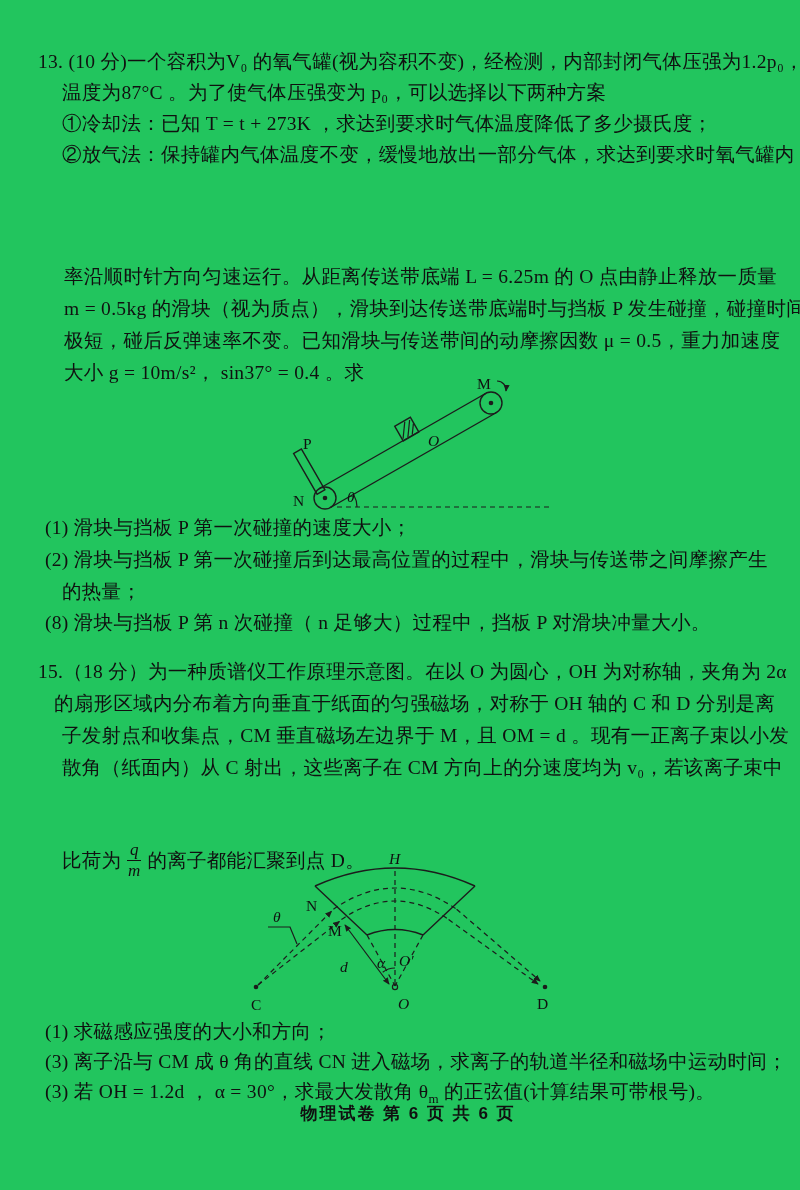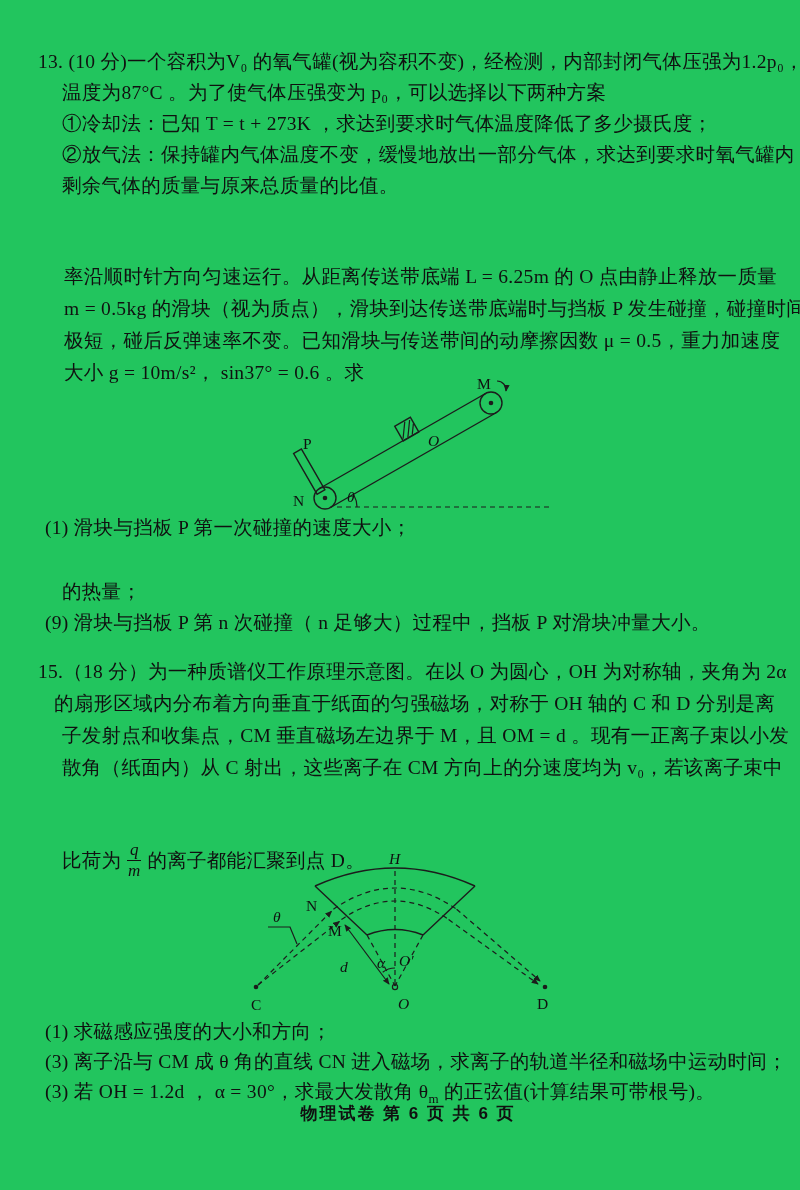--- a/index.html
+++ b/index.html
@@ -37,26 +37,25 @@
 </style>
 </head>
 <body>
 
 <div class="page">
 
   <div class="line" style="top:50px;left:38px">13. (10 分)一个容积为V₀ 的氧气罐(视为容积不变)，经检测，内部封闭气体压强为1.2p₀，</div>
   <div class="line" style="top:81px;left:62px">温度为87°C 。为了使气体压强变为 p₀，可以选择以下两种方案</div>
   <div class="line" style="top:112px;left:62px">①冷却法：已知 T = t + 273K ，求达到要求时气体温度降低了多少摄氏度；</div>
   <div class="line" style="top:143px;left:62px">②放气法：保持罐内气体温度不变，缓慢地放出一部分气体，求达到要求时氧气罐内</div>
-  <div class="line" style="top:174px;left:62px">剩余气体的质量与原来总质量的比值。</div>
 
   <div class="line" style="top:265px;left:64px">率沿顺时针方向匀速运行。从距离传送带底端 L = 6.25m 的 O 点由静止释放一质量</div>
   <div class="line" style="top:297px;left:64px">m = 0.5kg 的滑块（视为质点），滑块到达传送带底端时与挡板 P 发生碰撞，碰撞时间</div>
   <div class="line" style="top:329px;left:64px">极短，碰后反弹速率不变。已知滑块与传送带间的动摩擦因数 μ = 0.5，重力加速度</div>
-  <div class="line" style="top:361px;left:64px">大小 g = 10m/s²， sin37° = 0.6 。求</div>
+  <div class="line" style="top:361px;left:64px">大小 g = 10m/s²， sin37° = 0.4 。求</div>
 
   <svg style="left:285px;top:376px" width="270" height="135" viewBox="0 0 270 135">
     <defs>
       <marker id="ah1" markerWidth="9" markerHeight="8" refX="6.2" refY="3" orient="auto-start-reverse" markerUnits="userSpaceOnUse">
         <path d="M0,0 L7,3 L0,6 Z" fill="#1c1c1c"></path>
       </marker>
     </defs>
 
     <line class="thin dash" x1="52" y1="131" x2="265" y2="131"></line>
 
@@ -88,22 +87,23 @@
     <path class="thin" d="M 212 5 A 9 9 0 0 1 221 15" marker-end="url(#ah1)"></path>
 
     <text class="it" x="143" y="70">O</text>
     <text x="192" y="13">M</text>
     <text x="8" y="130">N</text>
     <text x="18" y="73">P</text>
     <text class="it" x="62" y="126">θ</text>
   </svg>
 
   <div class="line" style="top:516px;left:45px">(1) 滑块与挡板 P 第一次碰撞的速度大小；</div>
+  <div class="line" style="top:548px;left:45px">(2) 滑块与挡板 P 第一次碰撞后到达最高位置的过程中，滑块与传送带之间摩擦产生</div>
   <div class="line" style="top:580px;left:62px">的热量；</div>
-  <div class="line" style="top:611px;left:45px">(9) 滑块与挡板 P 第 n 次碰撞（ n 足够大）过程中，挡板 P 对滑块冲量大小。</div>
+  <div class="line" style="top:611px;left:45px">(8) 滑块与挡板 P 第 n 次碰撞（ n 足够大）过程中，挡板 P 对滑块冲量大小。</div>
 
   <div class="line" style="top:660px;left:38px">15.（18 分）为一种质谱仪工作原理示意图。在以 O 为圆心，OH 为对称轴，夹角为 2α</div>
   <div class="line" style="top:692px;left:54px">的扇形区域内分布着方向垂直于纸面的匀强磁场，对称于 OH 轴的 C 和 D 分别是离</div>
   <div class="line" style="top:724px;left:62px">子发射点和收集点，CM 垂直磁场左边界于 M，且 OM = d 。现有一正离子束以小发</div>
   <div class="line" style="top:756px;left:62px">散角（纸面内）从 C 射出，这些离子在 CM 方向上的分速度均为 v₀，若该离子束中</div>
 
   <div class="ratio-row" style="top:794px;left:62px;height:52px">
     <span>比荷为</span>
     <span class="frac">
       <span>q</span>

